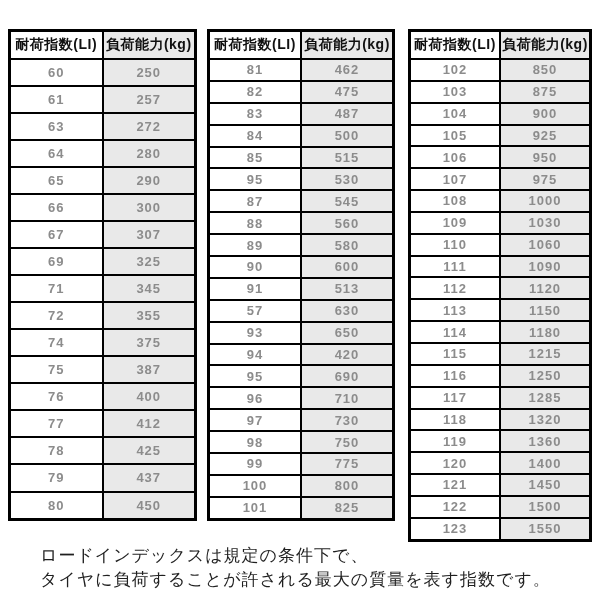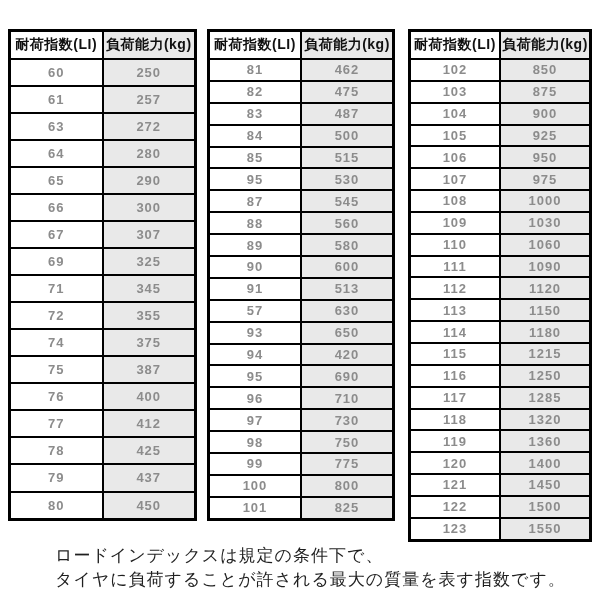--- a/index.html
+++ b/index.html
@@ -33,21 +33,21 @@
   .li-table th{
     font-size:14px;font-weight:bold;color:var(--head-color);
     height:26px;letter-spacing:0.5px;white-space:nowrap;
   }
   .li-table td{
     font-size:13px;font-weight:bold;color:var(--val-color);
     letter-spacing:1px;
   }
   .kg{background:var(--kg-bg);}
   .caption{
-    position:absolute;left:55px;top:544px;
+    position:absolute;left:40px;top:544px;
     font-size:17px;line-height:24px;color:var(--caption-color);
     letter-spacing:1px;white-space:nowrap;
   }
 </style>
 </head>
 <body>
 
 <table class="li-table" id="table-1">
   <thead>
       <tr>

